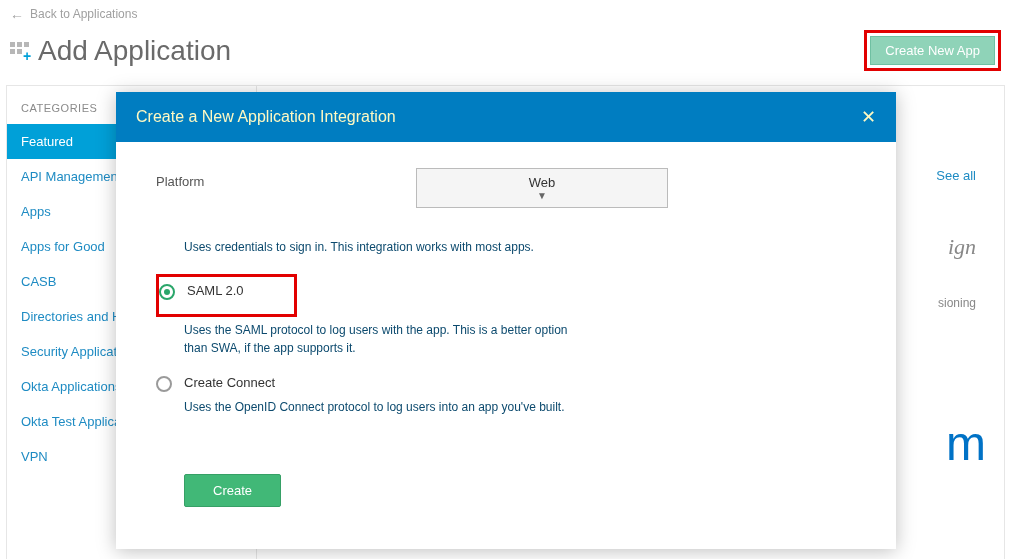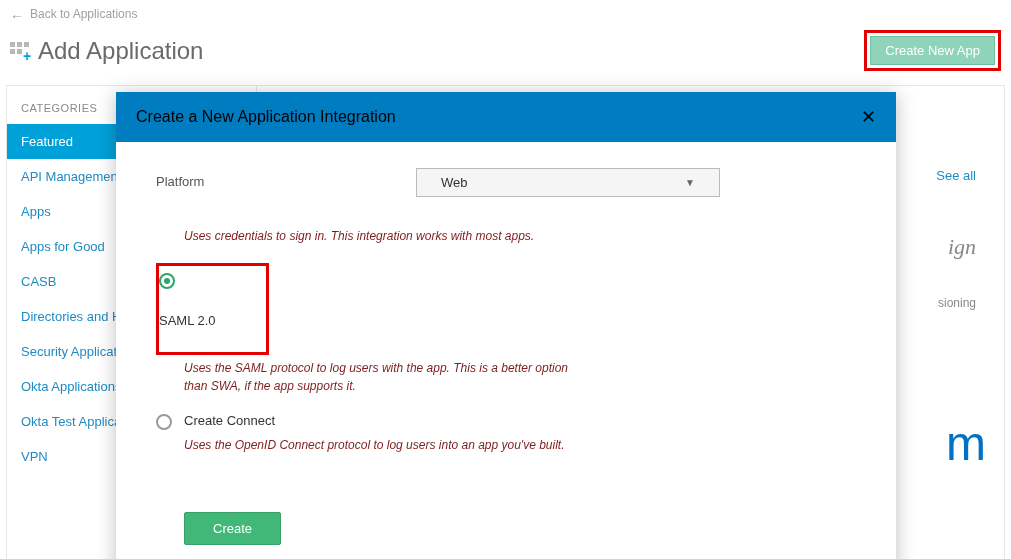--- a/index.html
+++ b/index.html
@@ -48,21 +48,21 @@
   .grid-icon .sq.d { left:0; top:7px; }
   .grid-icon .sq.e { left:7px; top:7px; }
   .grid-icon .plus {
     position: absolute;
     left: 13px; top: 6px;
     color: #00a0d8;
     font-size: 14px;
     font-weight: bold;
   }
   .page-title {
-    font-size: 24px;
+    font-size: 28px;
     font-weight: 300;
     color: #6a6a6a;
   }
   .create-app-wrap {
     border: 3px solid #e20000;
     padding: 3px;
   }
   .create-app-btn {
     background: #8fd3b8;
     color: #fff;
@@ -143,21 +143,21 @@
     position: absolute;
     left: 116px;
     top: 92px;
     width: 780px;
     background: #fff;
     box-shadow: 0 2px 18px rgba(0,0,0,0.25);
     z-index: 100;
   }
   .modal-header {
     background: #007dc1;
-    color: #000000;
+    color: #fef9c3;
     padding: 14px 20px;
     display: flex;
     justify-content: space-between;
     align-items: center;
     font-size: 16px;
     font-weight: 300;
   }
   .modal-close {
     cursor: pointer;
     font-size: 18px;
@@ -172,30 +172,31 @@
   .form-label {
     width: 260px;
     font-size: 13px;
     color: #555;
     padding-top: 6px;
   }
   .form-control {
     flex: 1;
   }
   .select-box {
-    width: 304px;
+    width: 252px;
     border: 1px solid #bbb;
     background: #f5f5f5;
-    padding: 6px 24px;
+    padding: 6px 10px;
     font-size: 13px;
     color: #333;
     display: flex;
     justify-content: space-between;
     align-items: center;
     cursor: pointer;
+    flex-direction: column;
   }
   .select-caret { font-size: 10px; color: #666; }
 
   .radio-option {
     display: flex;
     align-items: flex-start;
     gap: 12px;
     margin-bottom: 6px;
   }
   .radio-circle {
@@ -216,36 +217,34 @@
     width: 6px; height: 6px;
     background: #2aa66a;
     border-radius: 50%;
   }
   .radio-label {
     font-size: 13px;
     color: #333;
   }
   .radio-desc {
     font-size: 12px;
-    color: #7f1d1d;
+    color: #0c4a6e;
     margin: 4px 0 18px 28px;
     line-height: 1.5;
     max-width: 410px;
-    font-style: italic;
   }
   .radio-block {
     margin-bottom: 2px;
   }
   .saml-highlight {
     border: 3px solid #e20000;
-    padding: 6px 50px 24px 0;
+    padding: 6px 50px 14px 0;
     display: inline-flex;
     align-items: flex-start;
-    gap: 24px;
-    flex-direction: column;
+    gap: 12px;
   }
 
   .modal-footer {
     display: flex;
     justify-content: space-between;
     gap: 12px;
     padding: 0 28px 22px 28px;
     margin-top: 40px;
   }
   .btn-create {

